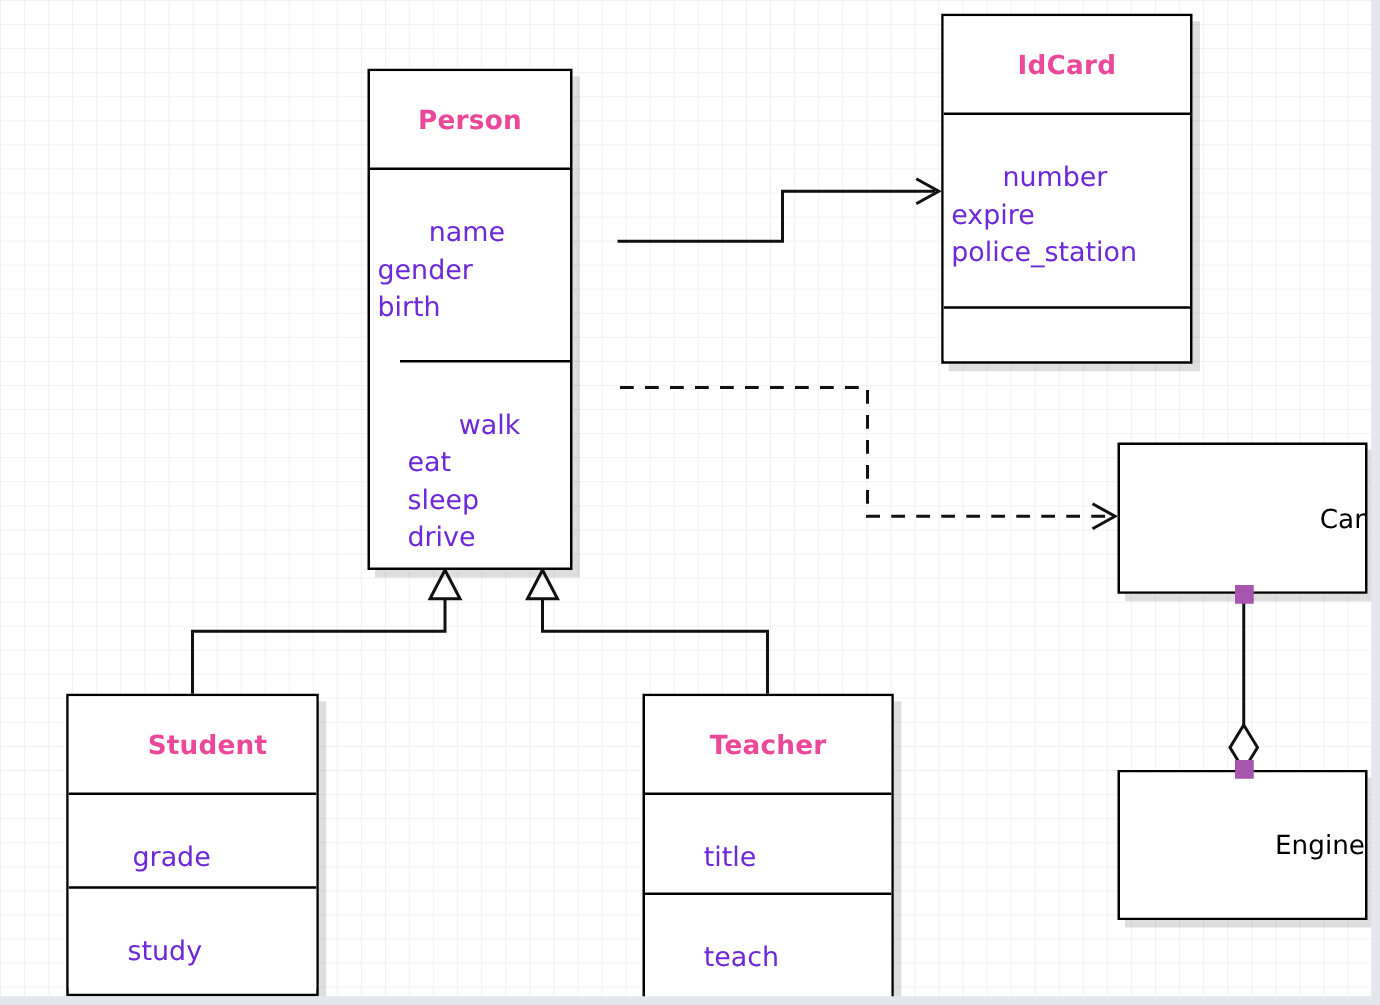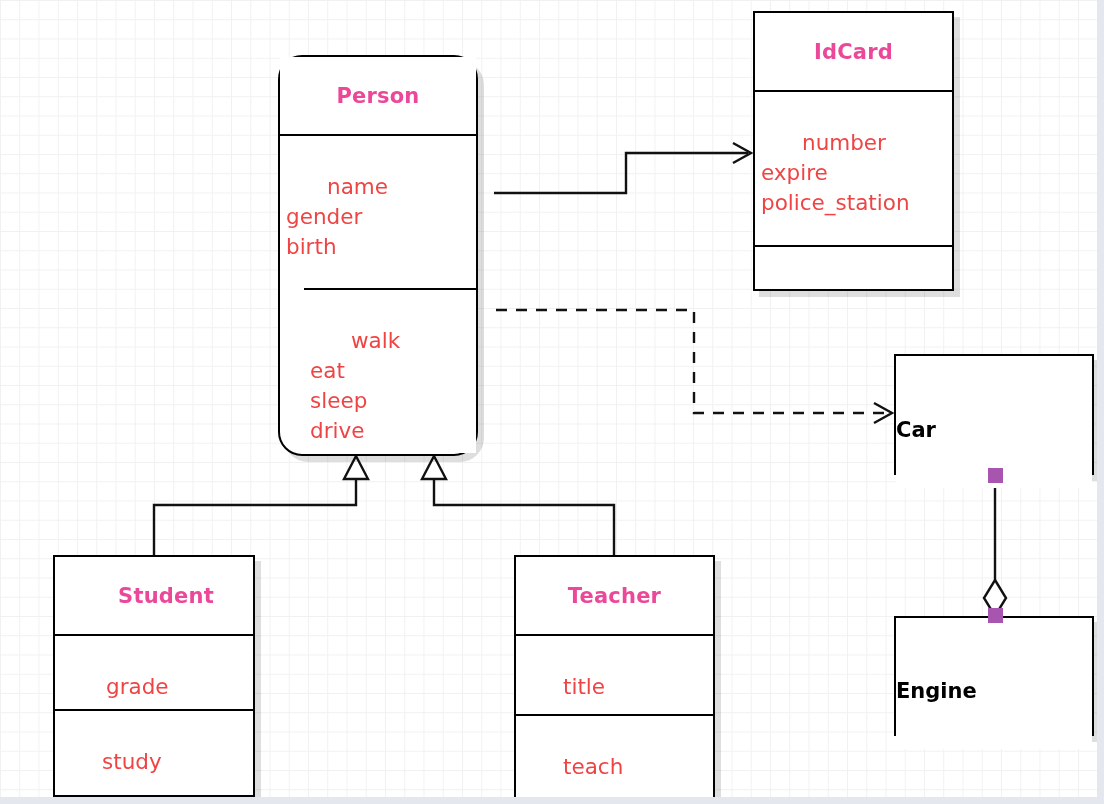--- a/index.html
+++ b/index.html
@@ -60,30 +60,29 @@
     justify-content: center;
     font-weight: bold;
     font-size: 21px;
     color: #ec4899;
     letter-spacing: 0.2px;
   }
   .cls-lines {
     padding: 6px 0 0 6px;
     font-size: 21.5px;
     line-height: 30px;
-    color: #ef4444;
+    color: #6d28d9;
     white-space: pre;
   }
   .cls-center-only {
     display: flex;
     align-items: center;
-    justify-content: flex-start;
-    font-weight: bold;
+    justify-content: flex-end;
+    font-weight: normal;
     font-size: 21px;
-    margin-top: 15px;
   }
 
   
   .conn-svg {
     position: absolute;
     left: 0; top: 0;
     width: 1104px;
     height: 804px;
     z-index: 10;
     pointer-events: none;
@@ -156,21 +155,21 @@
       <polygon class="hollow-tri" points="434,456 422,479 446,479"></polygon>
     </g>
 
     
     <g>
       <path class="solid-line" d="M 995 475 L 995 580"></path>
       <polygon class="hollow-diamond" points="995,580 1006,598 995,616 984,598"></polygon>
     </g>
   </svg>
 
-  <div class="uml-class" style="left:278px; top:55px; width:200px; height:401px;border-radius:24px;">
+  <div class="uml-class" style="left:294px; top:55px; width:164px; height:401px;">
     <div class="compartment cls-title" style="height:77px;">
       <span>Person</span>
     </div>
     <div class="compartment cls-lines" style="height:154px;">
       <span>name
 gender
 birth</span>
     </div>
     <div class="compartment cls-lines" style="height:165px;margin-left:24px;">
       <span>walk

